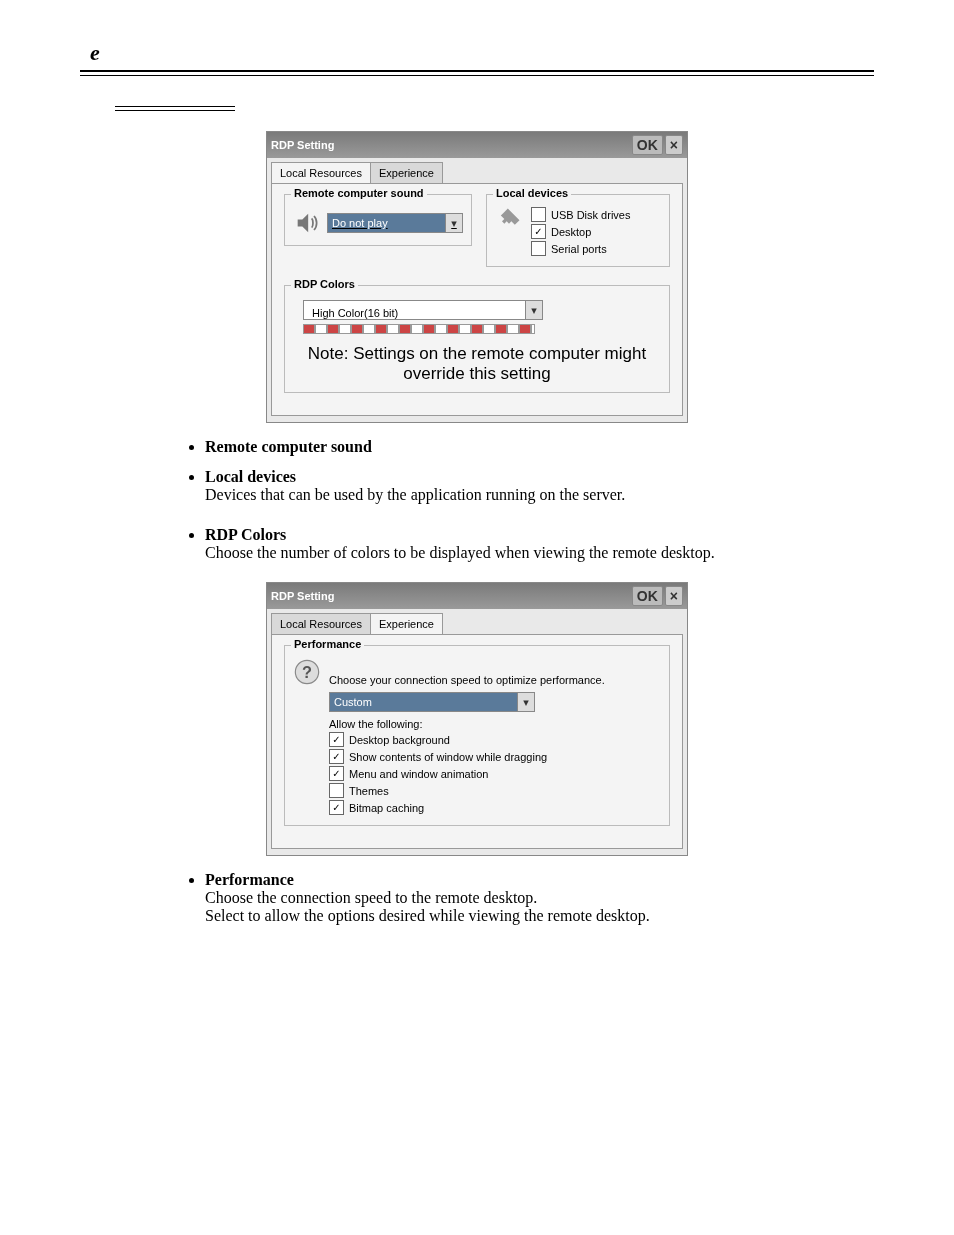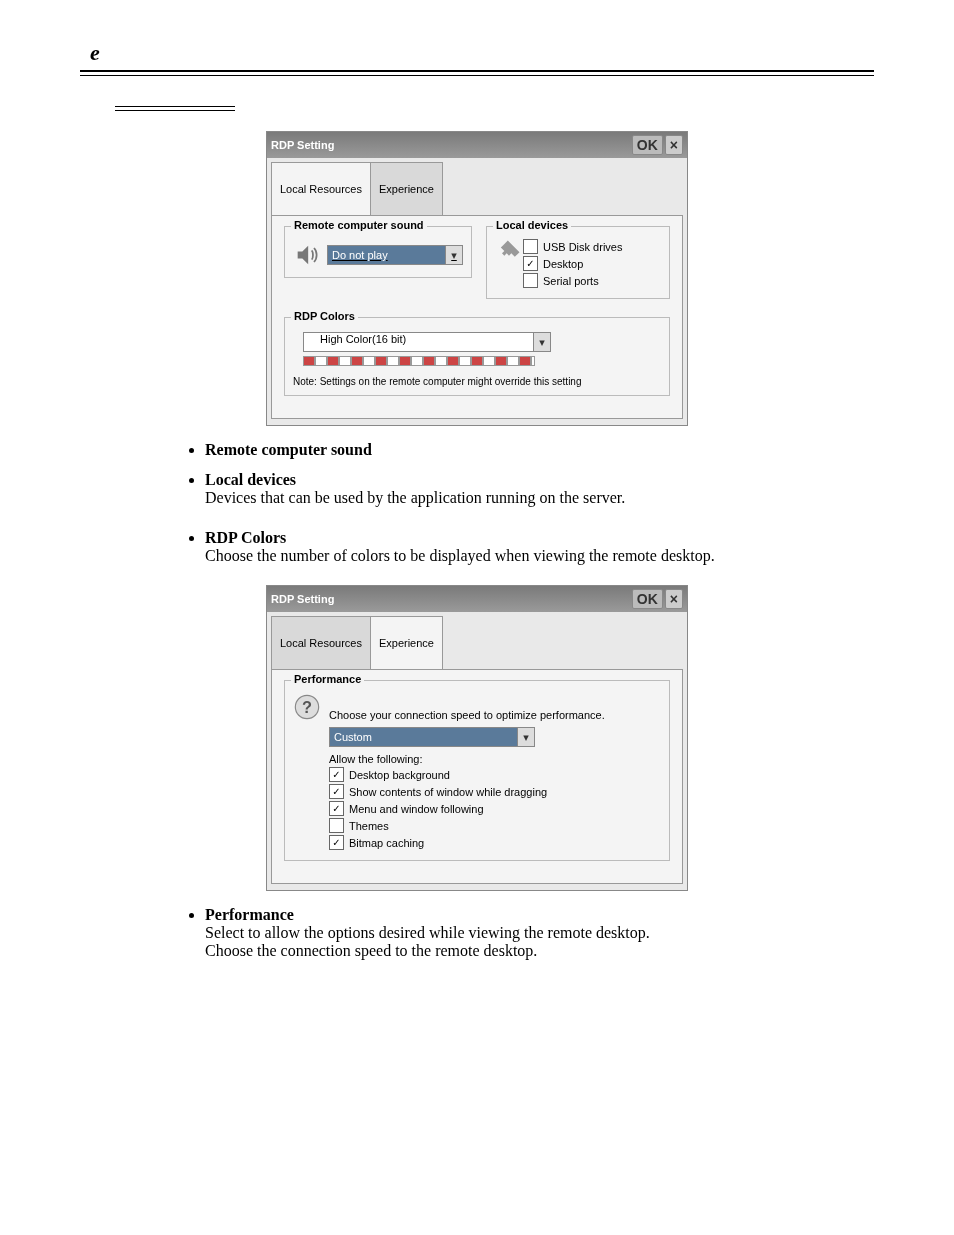--- a/index.html
+++ b/index.html
@@ -60,21 +60,21 @@
     border-radius: 2px;
   }
   .tb-btn.ok { background:#bbb; }
   .tabs {
     display: flex;
     margin: 4px 0 0 4px;
   }
   .tab {
     border: 1px solid #999;
     border-bottom: none;
-    padding: 20px 8px;
+    padding: 4px 8px;
     background: #e9e9e9;
     margin-right: -1px;
     font-size: 11px;
   }
   .tab.active {
     background: #f4f4f4;
     font-weight: normal;
   }
   .tab.inactive {
     background: #d9d9d9;
@@ -111,38 +111,38 @@
     border:1px solid #888; background:#5a7a9a; color:#fff;
     height:18px; width:130px; padding-left:4px;
     font-size:11px;
   }
   .select-arrow {
     margin-left:auto; background:#ddd; color:#333;
     border-left:1px solid #888; width:16px; text-align:center;
     height:100%; display:flex;align-items:center;justify-content:center;
   }
   .select-plain {
-    display:inline-flex; align-items:flex-start;
+    display:inline-flex; align-items:flex-end;
     border:1px solid #888; background:#fff; color:#000;
-    height:18px; width:230px; padding-left:16px;
+    height:18px; width:230px; padding-left:8px;
     font-size:11px;
   }
   .select-plain .select-arrow{ background:#ddd; }
   .check-row { display:flex; align-items:center; gap:5px; margin:2px 0; font-size:11px;}
   .chk {
     width:13px;height:13px;border:1px solid #666;background:#fff;
     display:inline-flex;align-items:center;justify-content:center;font-size:10px;
   }
   .chk.checked::after{content:"✓";}
   .colorbar {
     height:8px; width:230px; margin-top:4px;
     background: repeating-linear-gradient(90deg,#c44,#c44 10px,#999 10px,#999 12px,#fff 12px,#fff 22px,#999 22px,#999 24px);
     border:1px solid #999;
   }
-  .note { font-size:10px; margin-top:10px; }
+  .note { font-size:17px; margin-top:10px;text-align:center; }
   .doc-list {
     margin: 10px 0 20px 105px;
     font-size: 16px;
     list-style: disc;
     padding-left: 20px;
   }
   .doc-list > li { margin-bottom: 12px; }
   .doc-list .label { font-weight: bold; }
   .doc-list .desc { display:block; }
   .perf-body { margin-left: 36px; font-size:11px;margin-top:16px;}
@@ -183,21 +183,21 @@
               <div class="select-ish">
                 <span>Do not play</span>
                 <span class="select-arrow">▾</span>
               </div>
             </div>
           </div>
         </div>
         <div class="col">
           <div class="group">
             <span class="group-label">Local devices</span>
-            <div style="display:flex;gap:0;margin-top:2px;">
+            <div style="display:flex;gap:8px;margin-top:2px;">
               <span class="icon-plug">
                 <svg viewBox="0 0 24 24" width="28" height="28">
                     <path fill="#999" d="M7 7l4-4 10 10-4 4-3-3-2 2-2-2-2 2-2-2 2-2-3-3 2-2z"></path>
                   </svg>
               </span>
               <div>
                 <div class="check-row">
                     <span class="chk"></span>
                     <span>USB Disk drives</span>
                   </div>
@@ -274,36 +274,36 @@
             <div class="check-row">
                 <span class="chk checked"></span>
                 <span>Desktop background</span>
               </div>
             <div class="check-row">
                 <span class="chk checked"></span>
                 <span>Show contents of window while dragging</span>
               </div>
             <div class="check-row">
                 <span class="chk checked"></span>
-                <span>Menu and window following</span>
+                <span>Menu and window animation</span>
               </div>
             <div class="check-row">
                 <span class="chk"></span>
                 <span>Themes</span>
               </div>
             <div class="check-row">
                 <span class="chk checked"></span>
                 <span>Bitmap caching</span>
               </div>
           </div>
         </div>
       </div>
     </div>
   </div>
 
   <ul class="doc-list">
     <li>
       <span class="label">Performance</span>
+      <span class="desc">Choose the connection speed to the remote desktop.</span>
       <span class="desc">Select to allow the options desired while viewing the remote desktop.</span>
-      <span class="desc">Choose the connection speed to the remote desktop.</span>
     </li>
   </ul>
 </div>
 
 </body></html>

